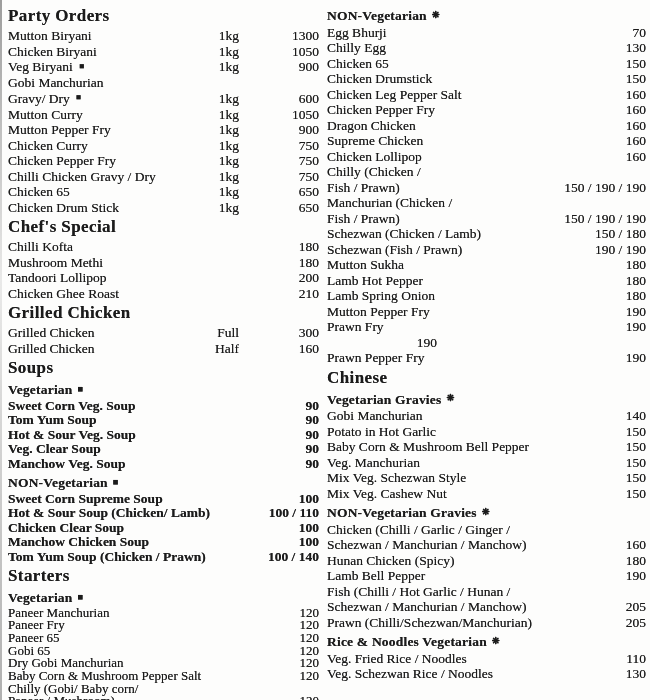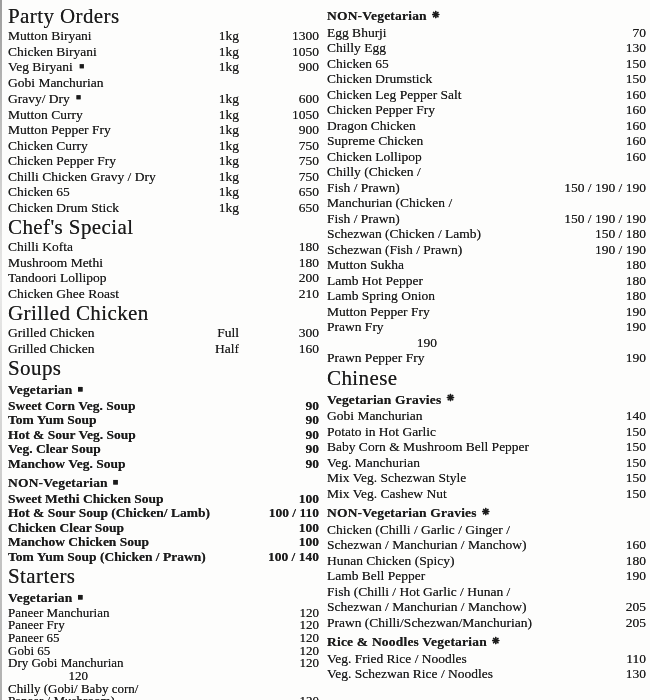--- a/index.html
+++ b/index.html
@@ -18,22 +18,22 @@
     pointer-events:none;
   }
   .menu{
     display:flex;
     padding:4px 4px 0 4px;
   }
   .col{box-sizing:border-box;}
   .col-left{width:315px;padding-left:4px;}
   .col-right{width:319px;margin-left:8px;}
   .heading{
-    font-weight:normal;
-    font-size:21px;
+    font-weight:bold;
+    font-size:17px;
     line-height:20px;
     margin:2px 0 2px 0;
     letter-spacing:0.4px;
   }
   .subheading{
     font-weight:bold;
     font-size:13.5px;
     line-height:15px;
     margin:4px 0 1px 0;
     letter-spacing:0.2px;
@@ -171,21 +171,21 @@
       <div class="row s">
         <span class="name">Veg. Clear Soup</span>
         <span class="price">90</span>
       </div>
       <div class="row s">
         <span class="name">Manchow Veg. Soup</span>
         <span class="price">90</span>
       </div>
       <div class="subheading"><span class="sub-text">NON-Vegetarian</span><span class="mark">■</span></div>
       <div class="row s">
-        <span class="name">Sweet Methi Chicken Soup</span>
+        <span class="name">Sweet Corn Supreme Soup</span>
         <span class="price">100</span>
       </div>
       <div class="row s">
         <span class="name">Hot  &amp; Sour Soup (Chicken/ Lamb)</span>
         <span class="price">100 / 110</span>
       </div>
       <div class="row s">
         <span class="name">Chicken Clear Soup</span>
         <span class="price">100</span>
       </div>
@@ -213,20 +213,21 @@
       </div>
       <div class="row t">
         <span class="name">Gobi 65</span>
         <span class="price">120</span>
       </div>
       <div class="row t">
         <span class="name">Dry Gobi Manchurian</span>
         <span class="price">120</span>
       </div>
       <div class="row t">
+        <span class="name">Baby Corn &amp; Mushroom Pepper Salt</span>
         <span class="price">120</span>
       </div>
       <div class="row t">
         <span class="name">Chilly (Gobi/ Baby corn/</span>
       </div>
       <div class="row t">
         <span class="name">Paneer / Mushroom)</span>
         <span class="price">120</span>
       </div>
     </div>

